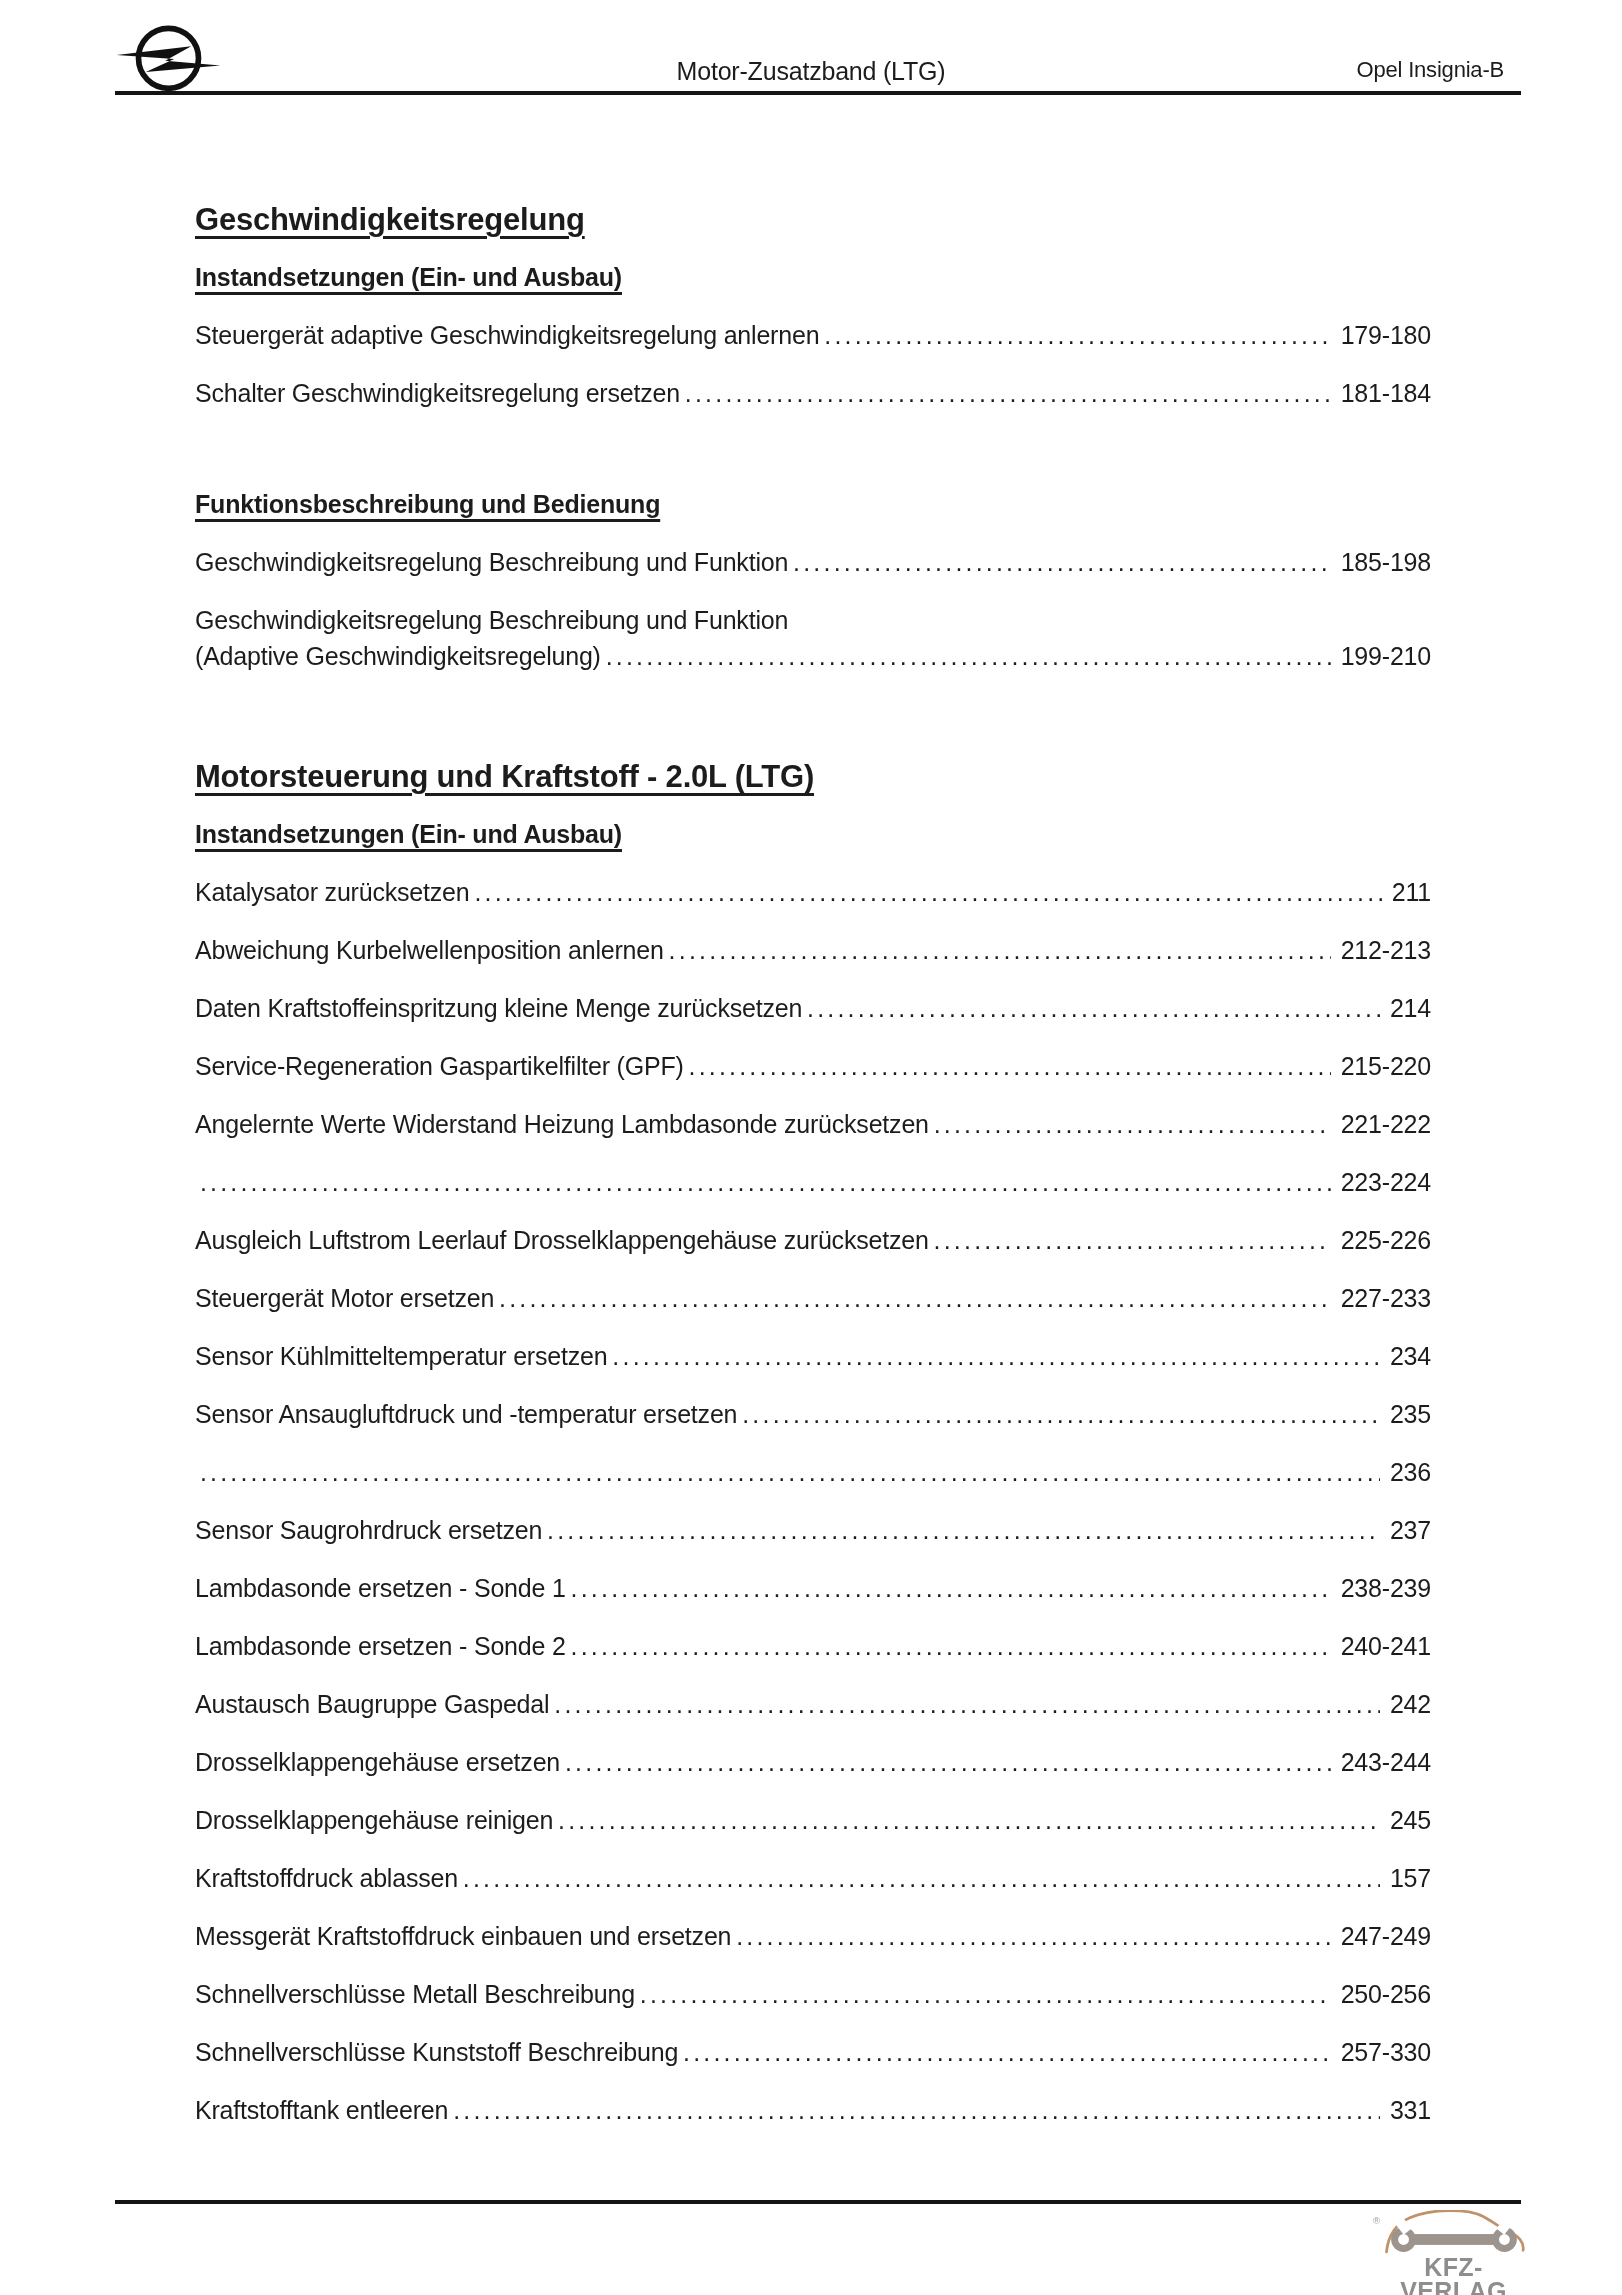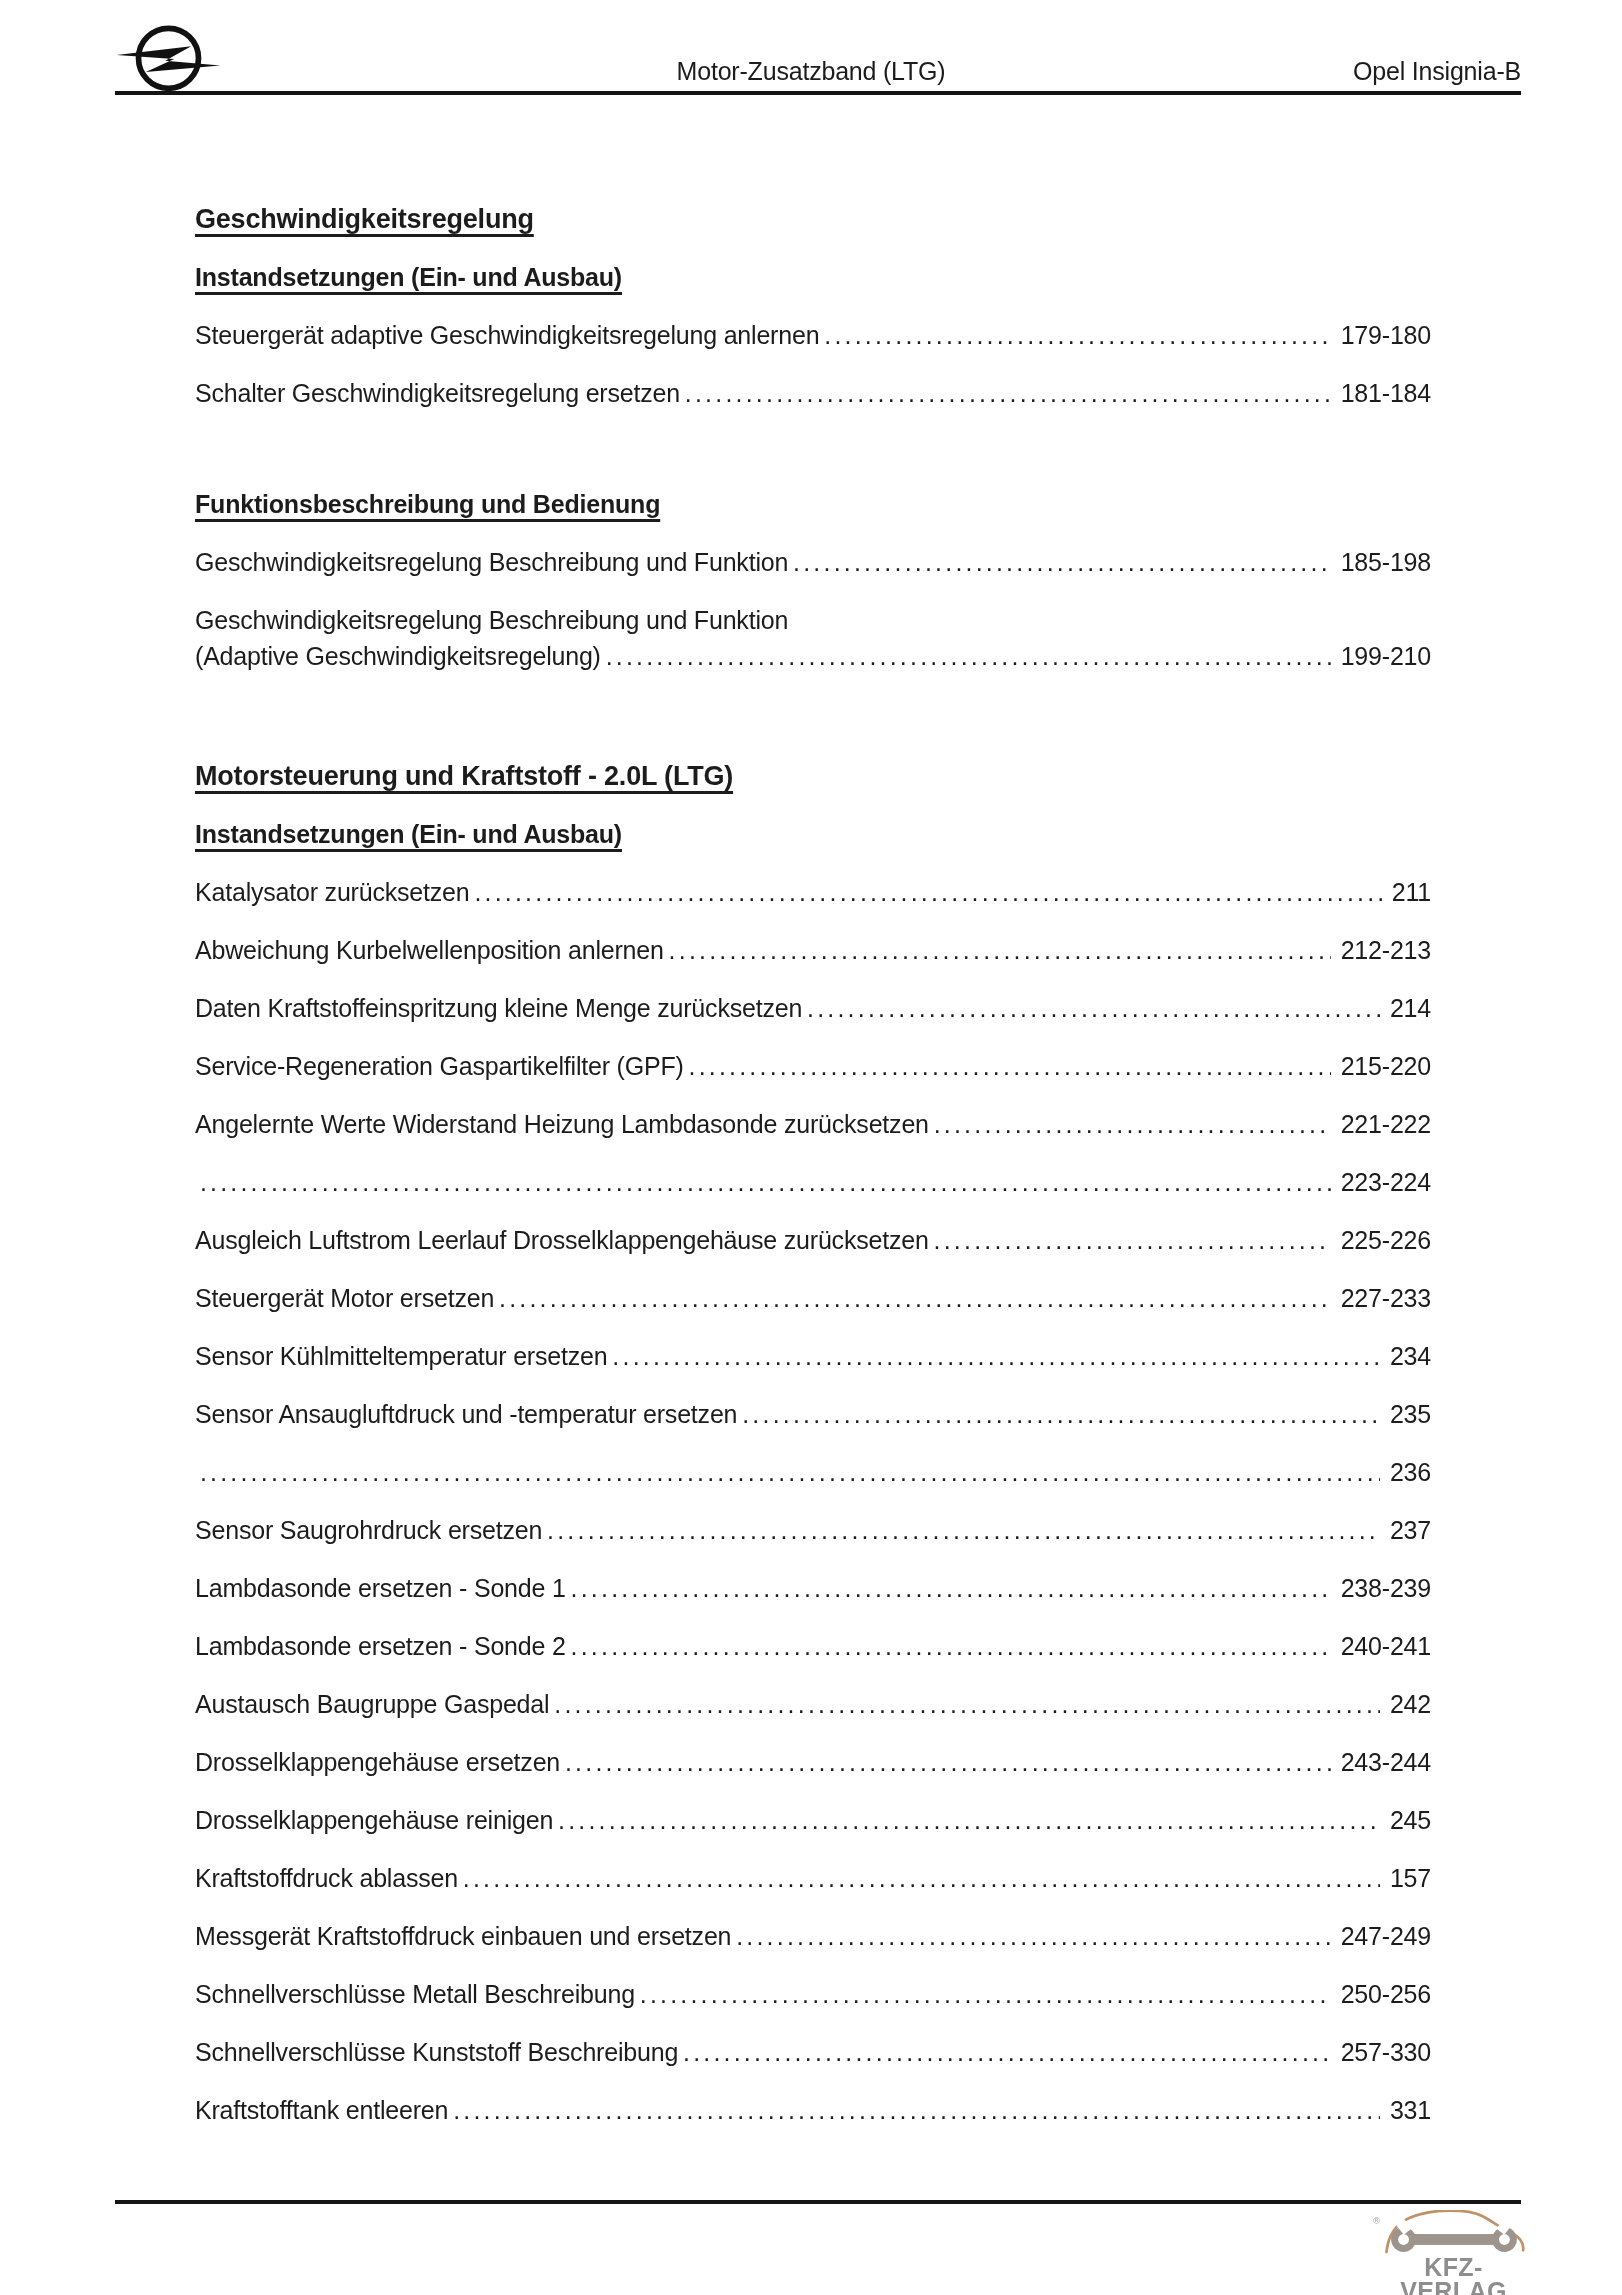--- a/index.html
+++ b/index.html
@@ -3,29 +3,29 @@
 <meta charset="utf-8">
 <style>
   html,body{margin:0;padding:0;background:#ffffff;}
   .page{
     position:relative;width:1622px;height:2295px;background:#ffffff;
     font-family:"Liberation Sans",sans-serif;color:#1c1c1c;overflow:hidden;
   }
   
   .opel-logo{position:absolute;left:115px;top:19.5px;}
   .hdr-center{position:absolute;top:57px;left:0;width:100%;text-align:center;font-size:25px;letter-spacing:-0.2px;}
-  .hdr-right{position:absolute;top:57px;right:101px;font-size:25px;letter-spacing:-0.2px;}
+  .hdr-right{position:absolute;top:57px;right:118px;font-size:22px;letter-spacing:-0.2px;}
   .rule{position:absolute;left:115px;width:1406px;height:4px;background:#141414;}
   .rule-top{top:91px;}
   .rule-bottom{top:2200px;}
   
   .content{position:absolute;left:195px;top:0;width:1236px;padding-top:201px;}
   .toc-section + .toc-section{margin-top:84px;}
   .toc-section h1{
-    margin:0;font-size:27px;line-height:37px;font-weight:bold;letter-spacing:-0.2px;
+    margin:0;font-size:31px;line-height:37px;font-weight:bold;letter-spacing:-0.2px;
     text-decoration:underline;text-decoration-thickness:3.2px;text-underline-offset:5.7px;
   }
   .subsection{margin-top:21px;}
   .subsection + .subsection{margin-top:75px;}
   .subsection h2{
     margin:0;font-size:25px;line-height:36px;font-weight:bold;letter-spacing:-0.2px;
     text-decoration:underline;text-decoration-thickness:2.8px;text-underline-offset:5.7px;
   }
   .entry{margin-top:22px;font-size:25px;line-height:36px;letter-spacing:-0.2px;}
   .entry .pre-line{white-space:nowrap;}

